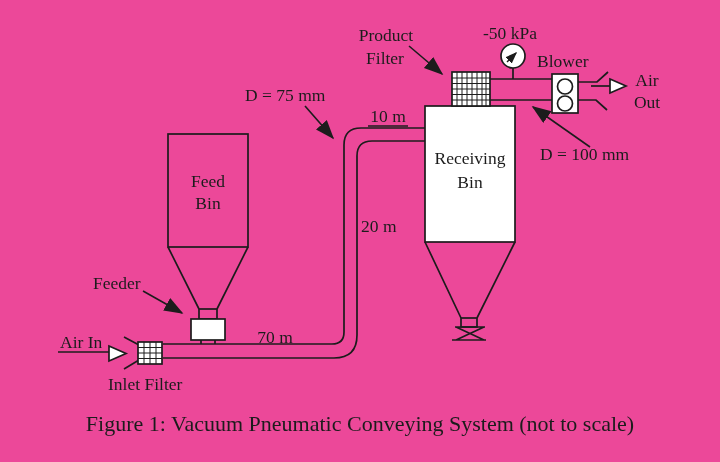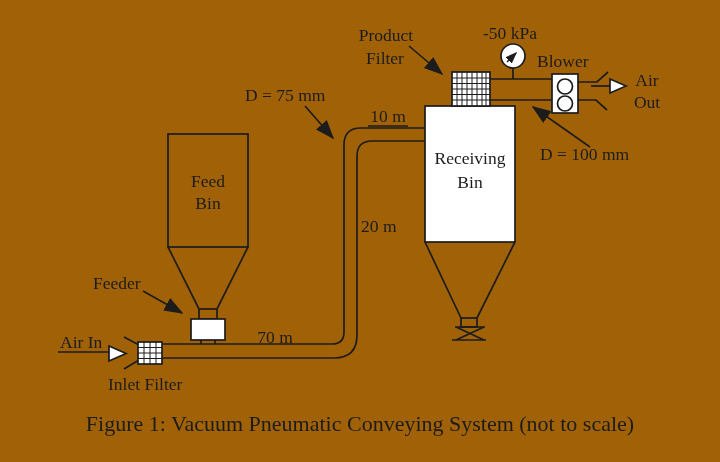--- a/index.html
+++ b/index.html
@@ -4,21 +4,21 @@
 <style>
   html, body {
     margin: 0;
     padding: 0;
     background: #ffffff;
   }
   .figure-canvas {
     position: relative;
     width: 720px;
     height: 462px;
-    background: #a16207;
+    background: #ec4899;
     overflow: hidden;
   }
   svg text {
     font-family: "Liberation Serif", "DejaVu Serif", serif;
     fill: #1c1c1c;
   }
   .lbl  { font-size: 17.5px; }
   .cap  { font-size: 22px; }
 </style>
 </head>

